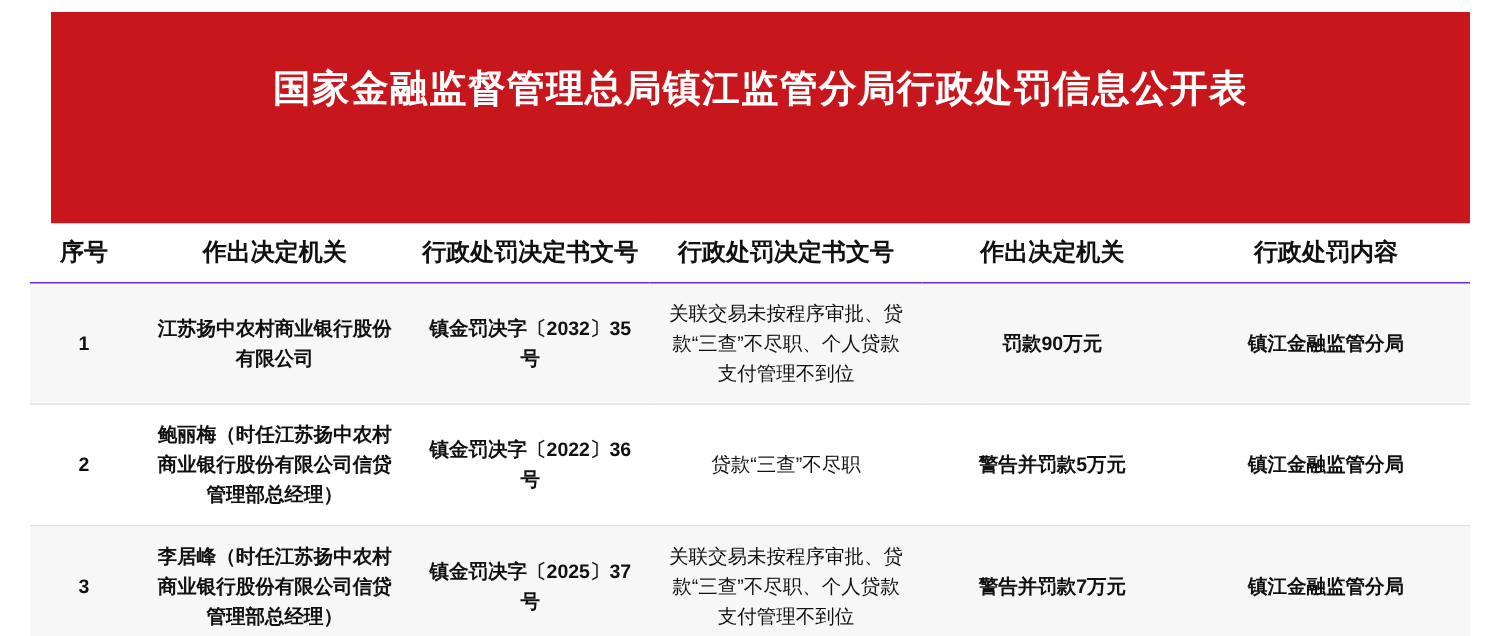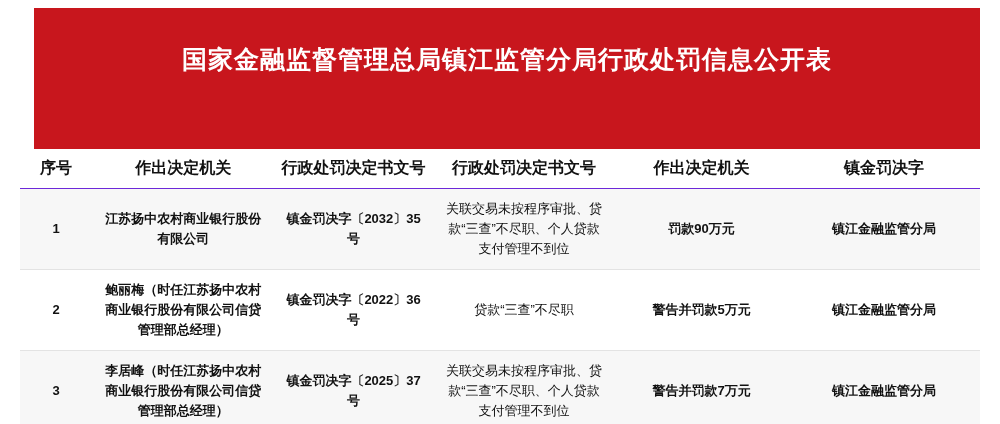--- a/index.html
+++ b/index.html
@@ -112,21 +112,21 @@
         <col class="col-pen">
         <col class="col-org">
       </colgroup>
       <thead>
         <tr>
           <th>序号</th>
           <th>作出决定机关</th>
           <th>行政处罚决定书文号</th>
           <th>行政处罚决定书文号</th>
           <th>作出决定机关</th>
-          <th>镇金罚决字</th>
+          <th>行政处罚内容</th>
         </tr>
       </thead>
       <tbody>
         <tr class="row-alt">
           <td class="cell-index">1</td>
           <td class="cell-bold">江苏扬中农村商业银行股份有限公司</td>
           <td class="cell-bold">镇金罚决字〔2032〕35号</td>
           <td>关联交易未按程序审批、贷款“三查”不尽职、个人贷款支付管理不到位</td>
           <td class="cell-bold">罚款90万元</td>
           <td class="cell-bold">镇江金融监管分局</td>

